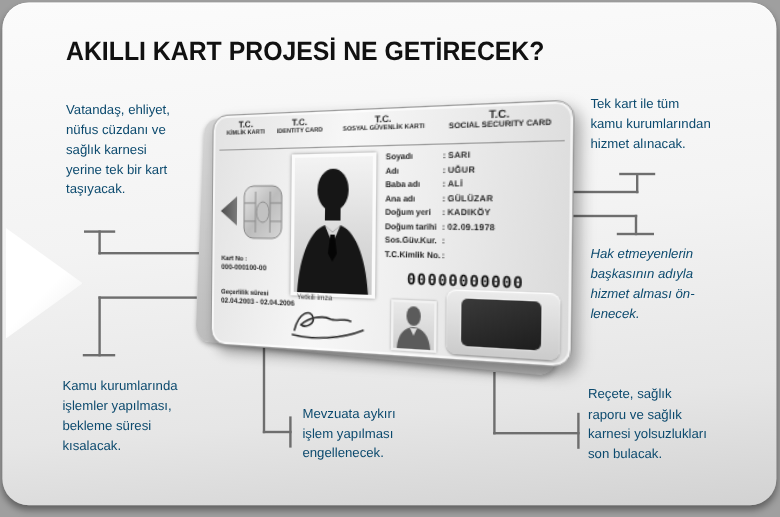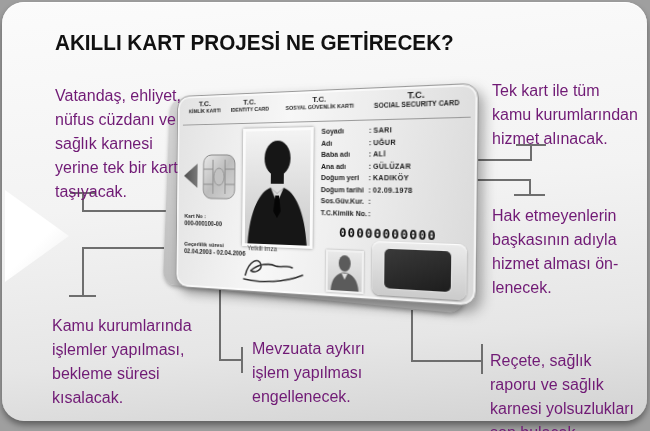--- a/index.html
+++ b/index.html
@@ -16,29 +16,29 @@
     z-index:0;
   }
   .title{
     position:absolute;left:55px;top:30px;z-index:5;
     font-size:22px;font-weight:bold;color:#111;
     letter-spacing:0px;transform:scaleX(.94);transform-origin:0 50%;
     white-space:nowrap;
   }
   .note{
     position:absolute;z-index:5;
-    font-size:16px;line-height:1.5;color:#701a75;
+    font-size:11px;line-height:1.5;color:#0c4a6e;
     white-space:pre-line;
   }
   .n-left-top{left:55px;top:84px;width:140px;}
   .n-right-top{left:492px;top:79px;width:150px;}
-  .n-right-mid{left:492px;top:204px;width:150px;}
+  .n-right-mid{left:492px;top:204px;width:150px;font-style:italic;}
   .n-left-bot{left:52px;top:314px;width:150px;}
   .n-bot-mid{left:252px;top:337px;width:140px;}
-  .n-bot-right{left:490px;top:321px;width:150px;margin-top:28px;}
+  .n-bot-right{left:490px;top:321px;width:150px;}
   .ln{position:absolute;background:#6e6e6e;z-index:1;}
   .big-arrow{
     position:absolute;left:5px;top:190px;width:64px;height:92px;z-index:3;
     background:linear-gradient(135deg,#ffffff 55%,#ececec);
     clip-path:polygon(0 0,100% 50%,0 100%);
     filter:drop-shadow(3px 3px 3px rgba(0,0,0,.35));
   }
   .card-back{
     position:absolute;left:150px;top:98px;width:310px;height:200px;z-index:2;
     border-radius:14px;

